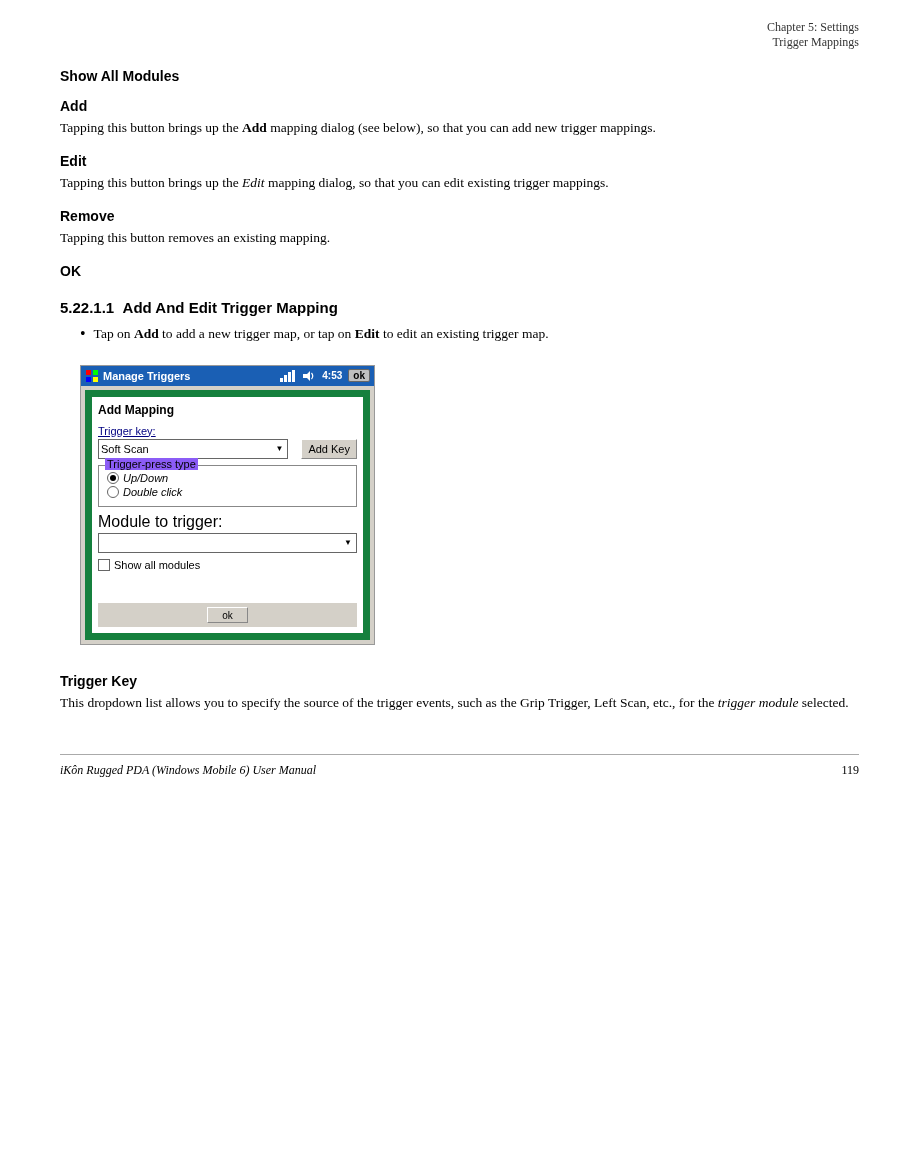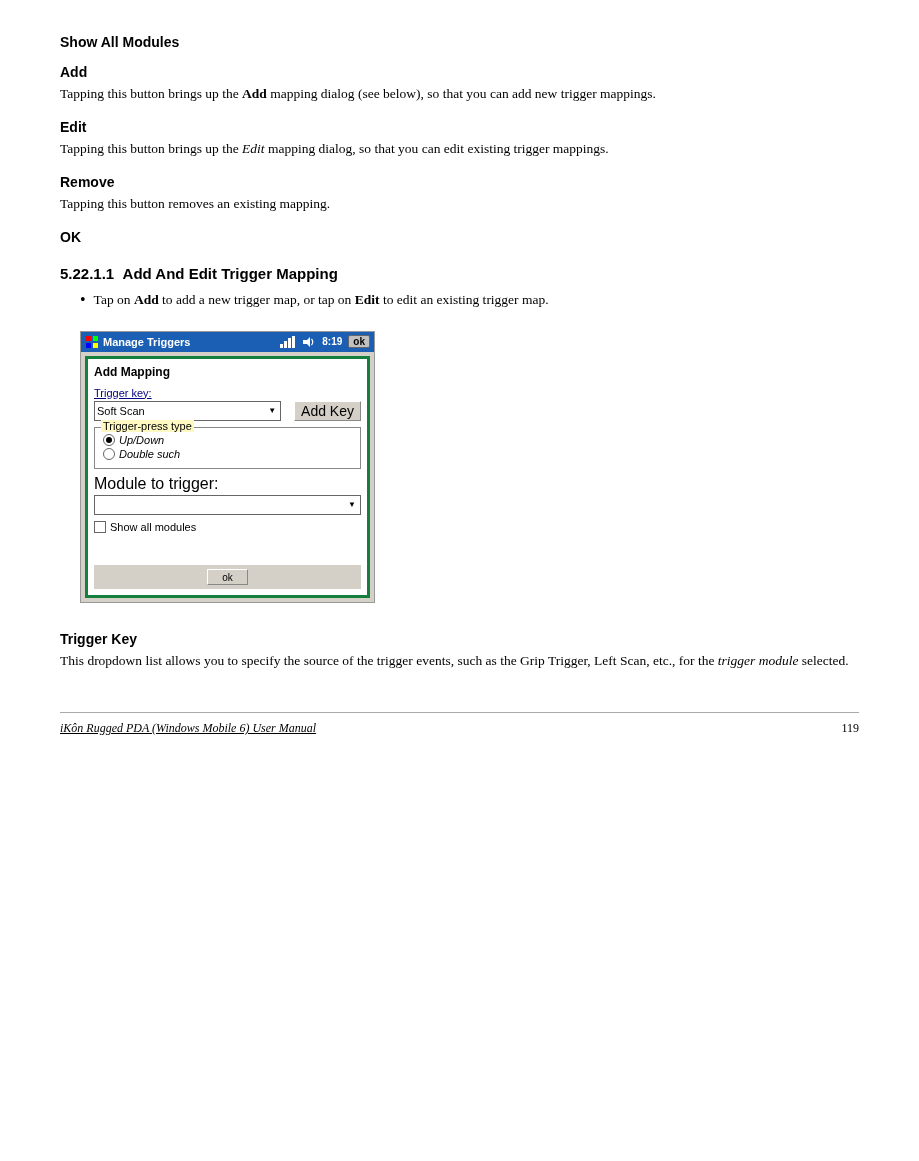--- a/index.html
+++ b/index.html
@@ -97,21 +97,21 @@
       border: 1px solid #666;
       font-size: 10px;
       padding: 0 4px;
       font-family: Arial, sans-serif;
       border-radius: 2px;
     }
     .dialog-body {
       background: #fff;
       margin: 4px;
       padding: 6px;
-      border: 3px solid #15803d;
+      border: 7px solid #15803d;
     }
     .dialog-title {
       font-family: Arial, sans-serif;
       font-size: 12px;
       font-weight: bold;
       margin-bottom: 8px;
     }
     .form-row {
       margin-bottom: 6px;
     }
@@ -147,38 +147,38 @@
     .dropdown-arrow {
       font-size: 8px;
       padding: 0 2px;
     }
     .add-key-btn {
       background: #d4d0c8;
       border: 1px solid #888;
       border-top-color: #fff;
       border-left-color: #fff;
       font-family: Arial, sans-serif;
-      font-size: 14px;
+      font-size: 11px;
       padding: 1px 6px;
       height: 20px;
       white-space: nowrap;
     }
     .groupbox {
       border: 1px solid #888;
       padding: 4px 8px 6px 8px;
       margin-bottom: 6px;
       position: relative;
     }
     .groupbox-legend {
       font-family: Arial, sans-serif;
       font-size: 11px;
       position: absolute;
       top: -8px;
       left: 6px;
-      background: #fef9c3;
+      background: #8b5cf6;
       padding: 0 2px;
     }
     .radio-row {
       display: flex;
       align-items: center;
       gap: 4px;
       margin: 2px 0;
       font-family: Arial, sans-serif;
       font-size: 11px;
       font-style: italic;
@@ -225,36 +225,39 @@
       border-left-color: #fff;
       font-family: Arial, sans-serif;
       font-size: 10px;
       padding: 1px 14px;
       height: 16px;
     }
     .footer-left {
       float: left;
       font-style: italic;
       font-size: 12px;
-      text-decoration: underline;
     }
     .footer-right {
       float: right;
       font-size: 12px;
     }
     .footer-clear {
       clear: both;
     }
   </style>
 </head>
 <body>
 
 <div class="page">
 
   
+  <div class="header">
+    <div>Chapter 5:  Settings</div>
+    <div>Trigger Mappings</div>
+  </div>
 
   
   <div class="section-heading">Show All Modules</div>
 
   
   <div class="section-heading">Add</div>
   <p class="body-text">
     <span>Tapping this button brings up the </span><strong>Add</strong><span> mapping dialog (see below), so that you can add new trigger mappings.</span>
   </p>
 
@@ -303,21 +306,21 @@
           <rect x="0" y="8" width="3" height="4" fill="#fff"></rect>
           <rect x="4" y="5" width="3" height="7" fill="#fff"></rect>
           <rect x="8" y="2" width="3" height="10" fill="#fff"></rect>
           <rect x="12" y="0" width="3" height="12" fill="#fff"></rect>
         </svg>
 
         <svg width="14" height="12" viewBox="0 0 14 12">
           <polygon points="1,4 5,4 8,1 8,11 5,8 1,8" fill="#fff"></polygon>
           <path d="M9.5 3 Q12 6 9.5 9" stroke="#fff" fill="none" stroke-width="1.2"></path>
         </svg>
-        <span>8:19</span>
+        <span>4:53</span>
         <span class="ok-button-title">ok</span>
       </div>
     </div>
 
     
     <div class="dialog-body">
       <div class="dialog-title">Add Mapping</div>
 
       <div class="form-row">
         <div class="form-label">Trigger key:</div>
@@ -333,21 +336,21 @@
       <div class="groupbox">
         <span class="groupbox-legend">Trigger-press type</span>
         <div class="radio-row">
           <div class="radio-circle">
             <div class="radio-dot"></div>
           </div>
           <span>Up/Down</span>
         </div>
         <div class="radio-row">
           <div class="radio-circle"></div>
-          <span>Double such</span>
+          <span>Double click</span>
         </div>
       </div>
 
       <div class="form-row">
         <div class="form-label-plain">Module to trigger:</div>
         <div class="dropdown">
           <span></span>
           <span class="dropdown-arrow">▼</span>
         </div>
       </div>

